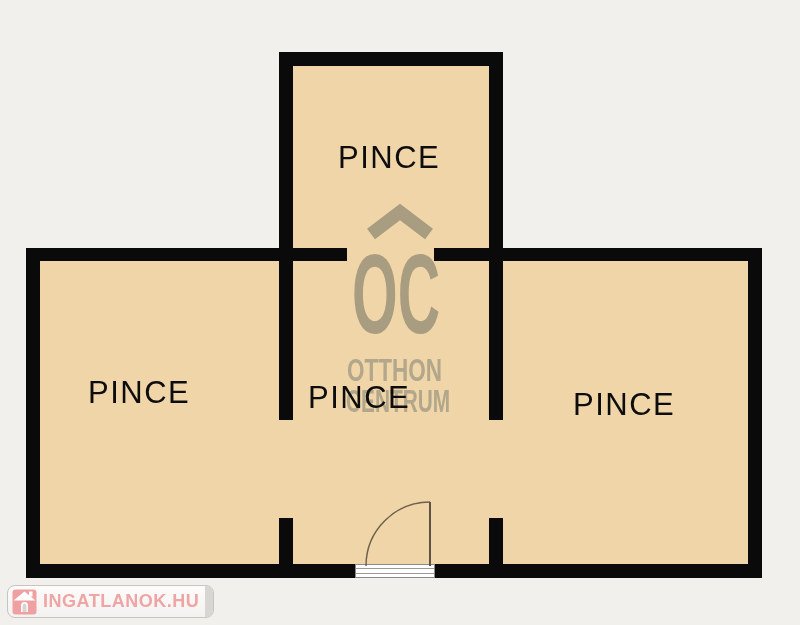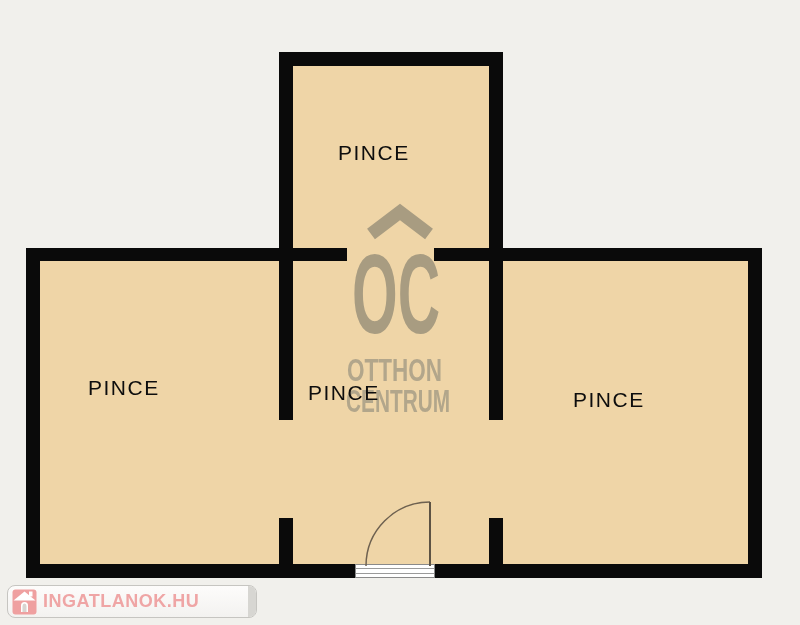--- a/index.html
+++ b/index.html
@@ -15,33 +15,33 @@
   }
   html,body{margin:0;padding:0;}
   body{font-family:"Liberation Sans",sans-serif;background:var(--background);}
   .stage{position:relative;width:800px;height:625px;background:var(--background);overflow:hidden;}
   .abs{position:absolute;}
   .fill{background:var(--room-fill);}
   .wall{background:var(--wall);}
   .room-label{
     position:absolute;
     color:var(--label-text);
-    font-size:21px;
+    font-size:31px;
     line-height:1;
     letter-spacing:1.5px;
     white-space:nowrap;
     font-weight:400;
   }
   .threshold{
     position:absolute;left:355px;top:564px;width:80px;height:14px;
     background:#ffffff;border:1px solid #8a8a8a;box-sizing:border-box;
   }
   .threshold .sill-line{position:absolute;left:0;right:0;height:1px;background:#9a9a9a;}
   .logo-box{
-    position:absolute;left:7px;top:585px;width:250px;height:33px;
+    position:absolute;left:7px;top:585px;width:207px;height:33px;
     background:linear-gradient(#fdfcfb,#f3f2f0);
     border:1px solid var(--logo-box-border);
     border-radius:8px;box-sizing:border-box;
     display:flex;align-items:center;gap:6px;padding-left:4px;overflow:hidden;
   }
   .logo-text{
     color:var(--logo-pink);font-weight:bold;font-size:18px;letter-spacing:0.5px;white-space:nowrap;
   }
   .logo-tab{
     position:absolute;right:0;top:0;bottom:0;width:8px;

